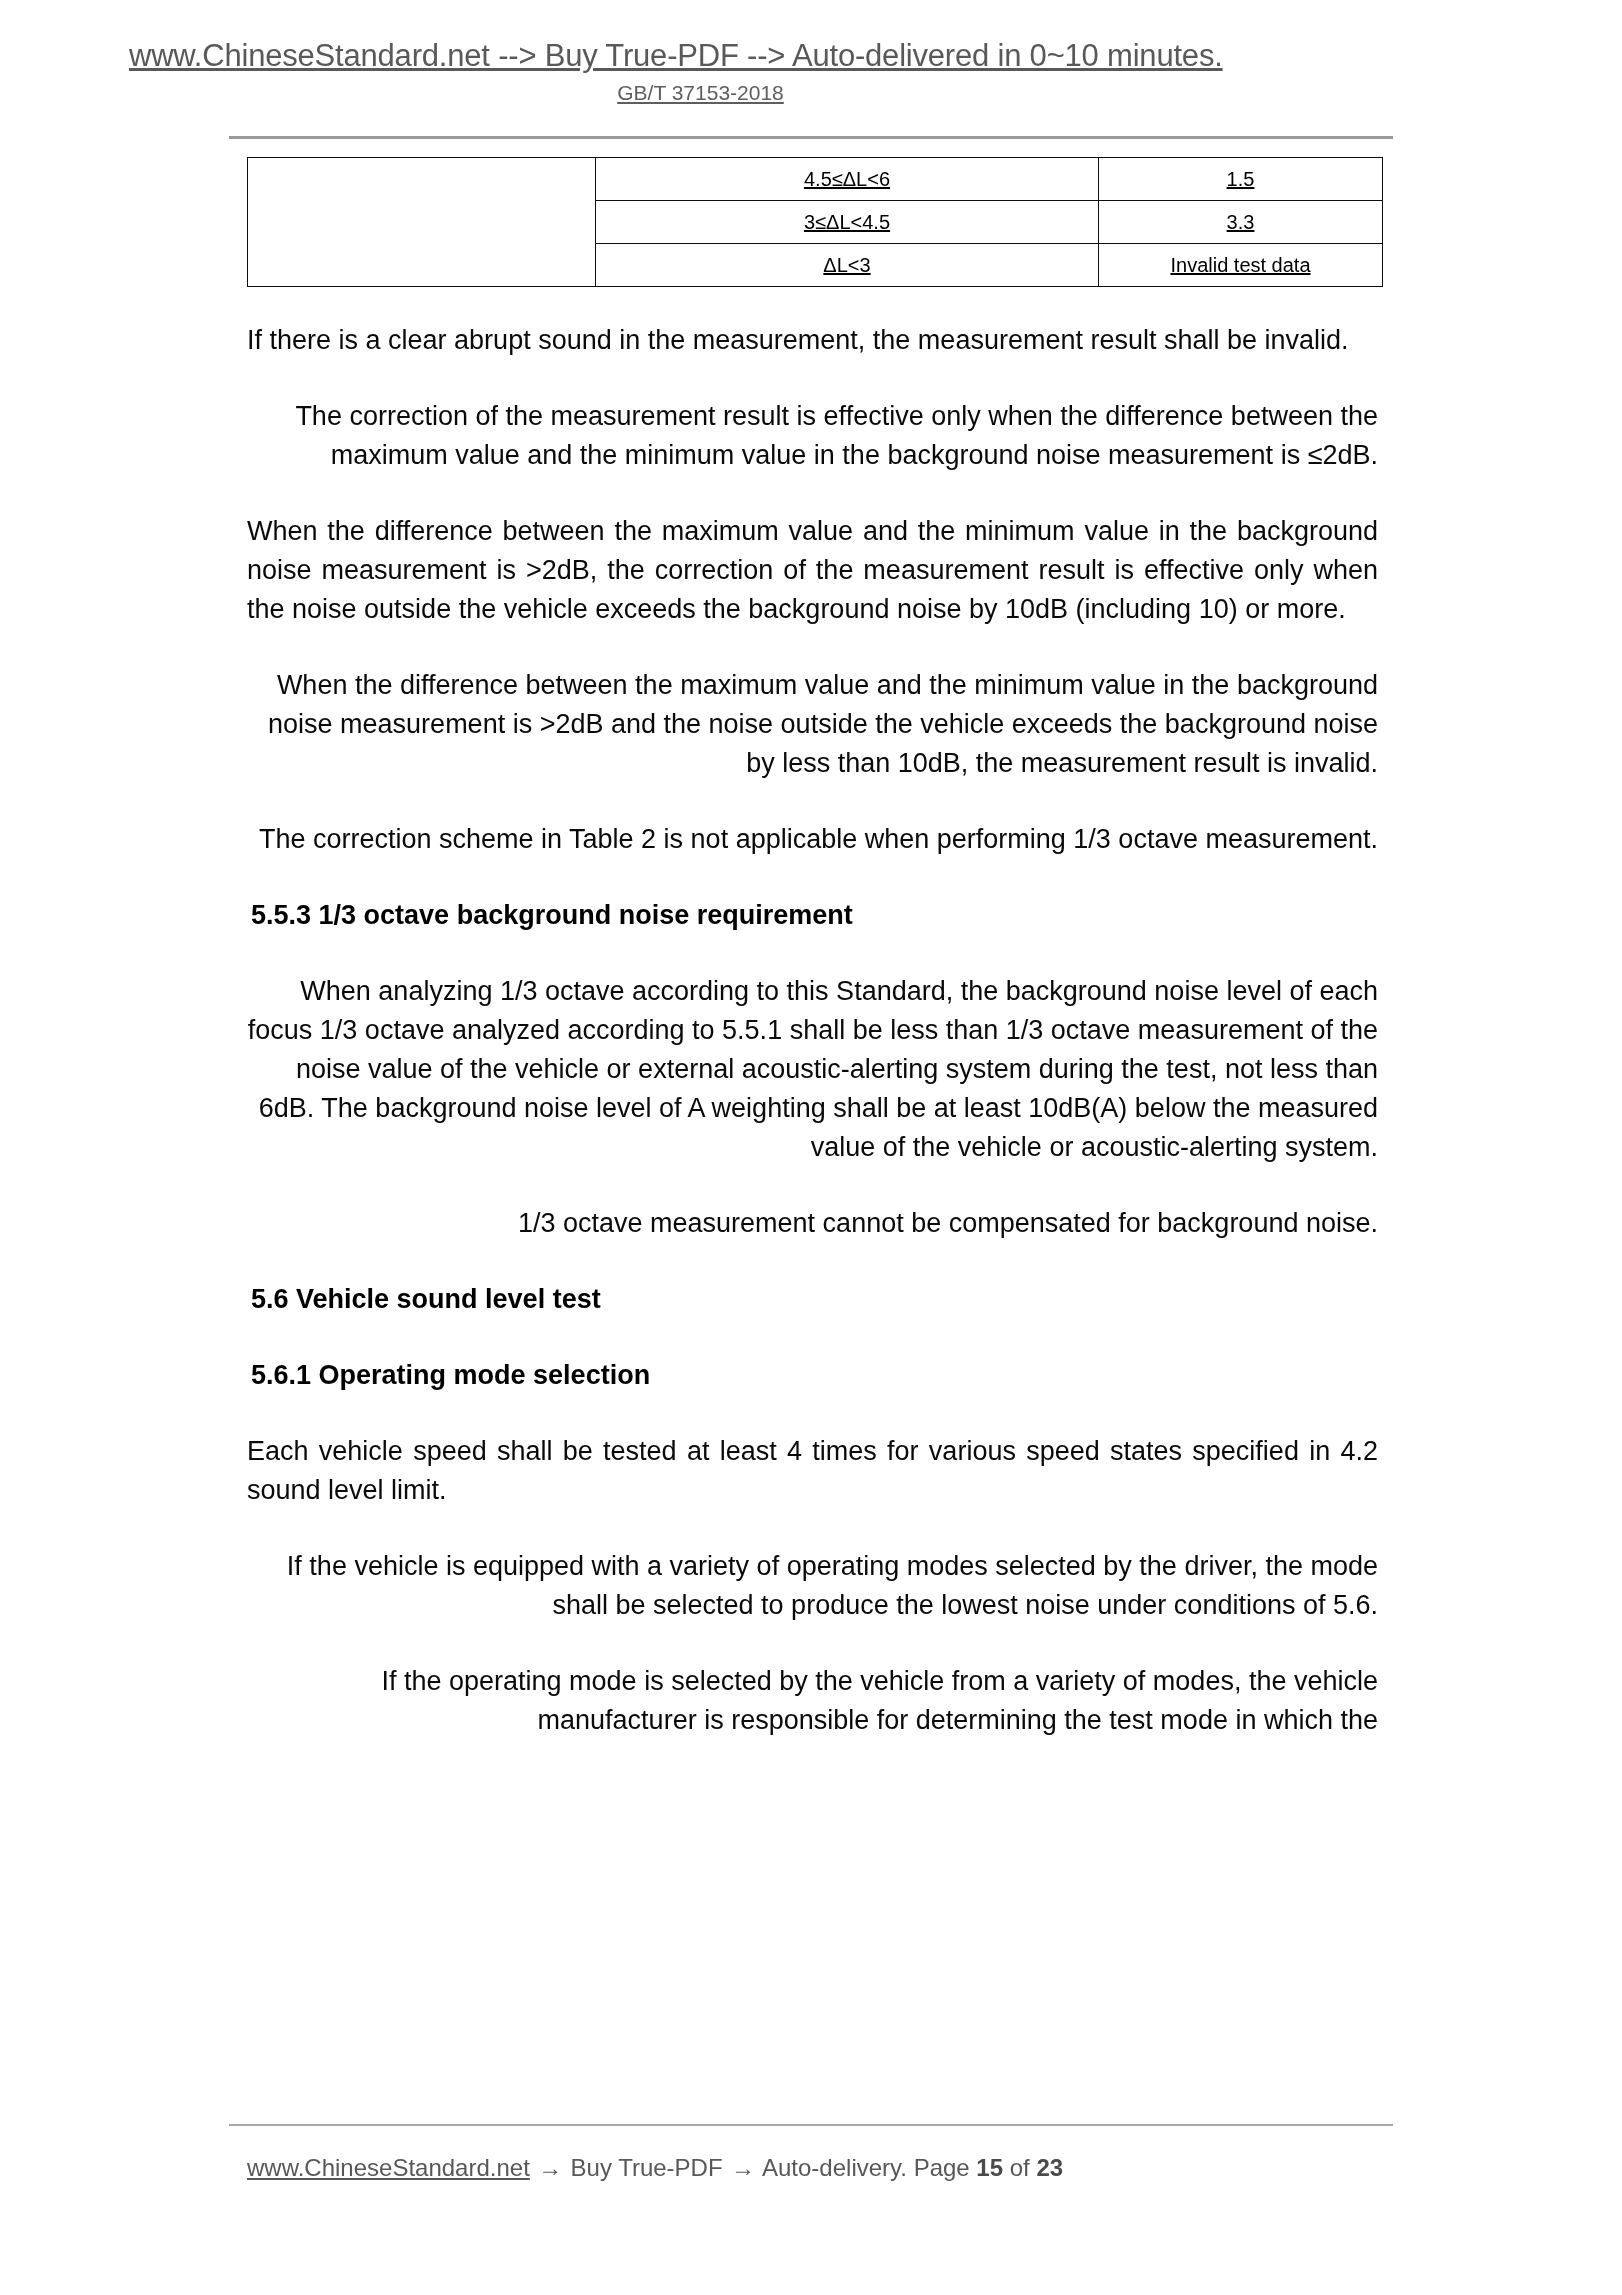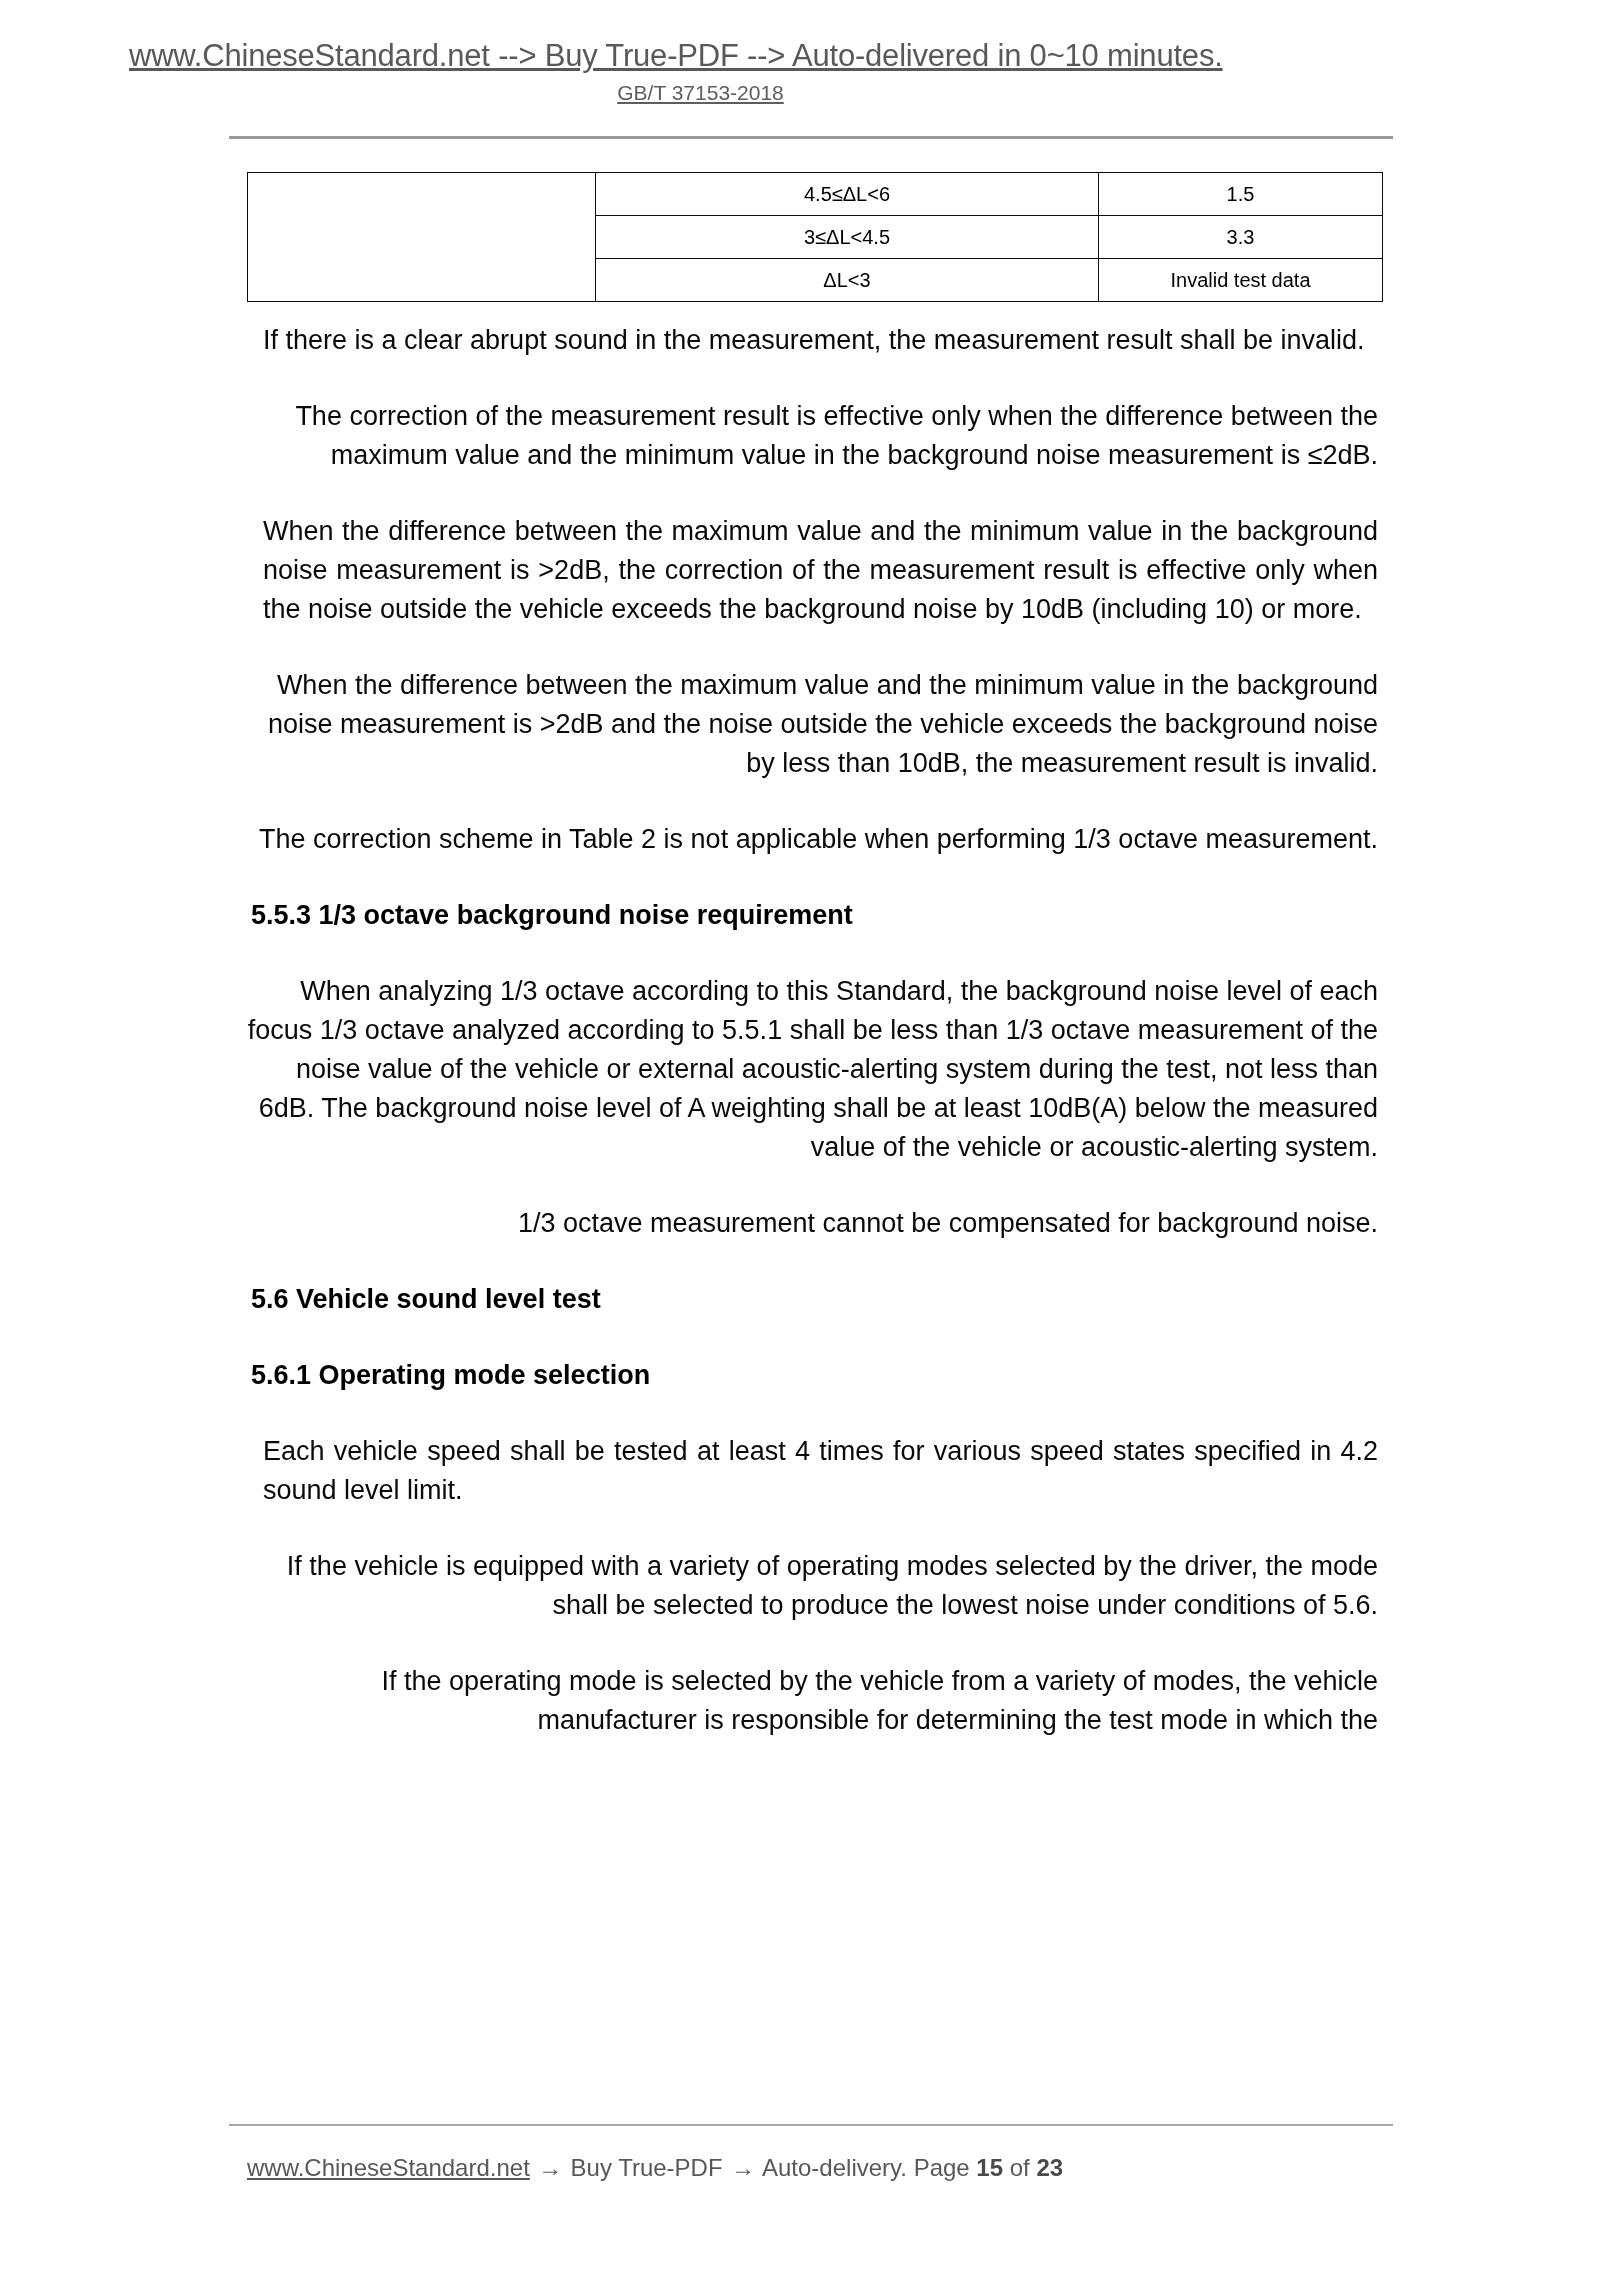--- a/index.html
+++ b/index.html
@@ -53,25 +53,26 @@
     top: 136px;
     left: 229px;
     width: 1164px;
     height: 2.5px;
     background: #9a9a9a;
   }
 
   
   .data-table {
     position: absolute;
-    top: 172px;
+    top: 157px;
     left: 247px;
     width: 1131px;
     border-collapse: collapse;
     table-layout: fixed;
+    text-decoration: underline;
   }
   .data-table td {
     border: 1.7px solid #0d0d0d;
     font-size: 20px;
     color: #000;
     text-align: center;
     vertical-align: middle;
     height: 42px;
     padding: 0;
   }
@@ -89,21 +90,20 @@
   p.para {
     margin: 0 0 37px 0;
     font-size: 27px;
     line-height: 39px;
     color: #0a0a0a;
     text-align: right;
   }
   p.para.justify {
     text-align: justify;
     text-align-last: left;
-    margin-left: 16px;
   }
   h3.heading {
     margin: 0 0 37px 4px;
     font-size: 27px;
     line-height: 39px;
     font-weight: bold;
     color: #000;
   }
 
   

